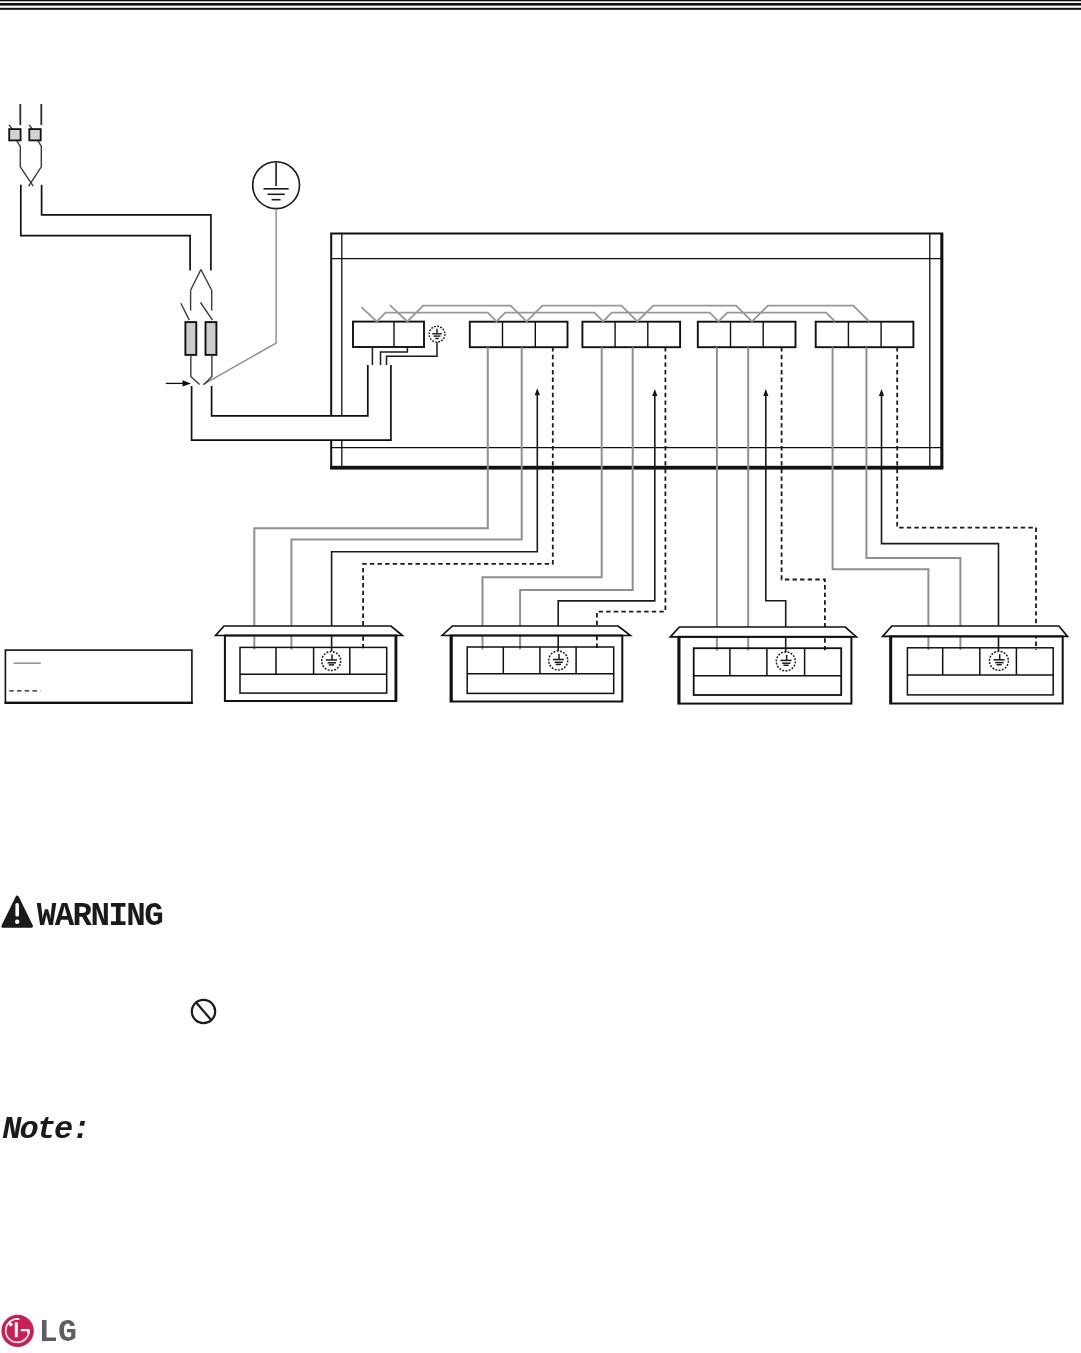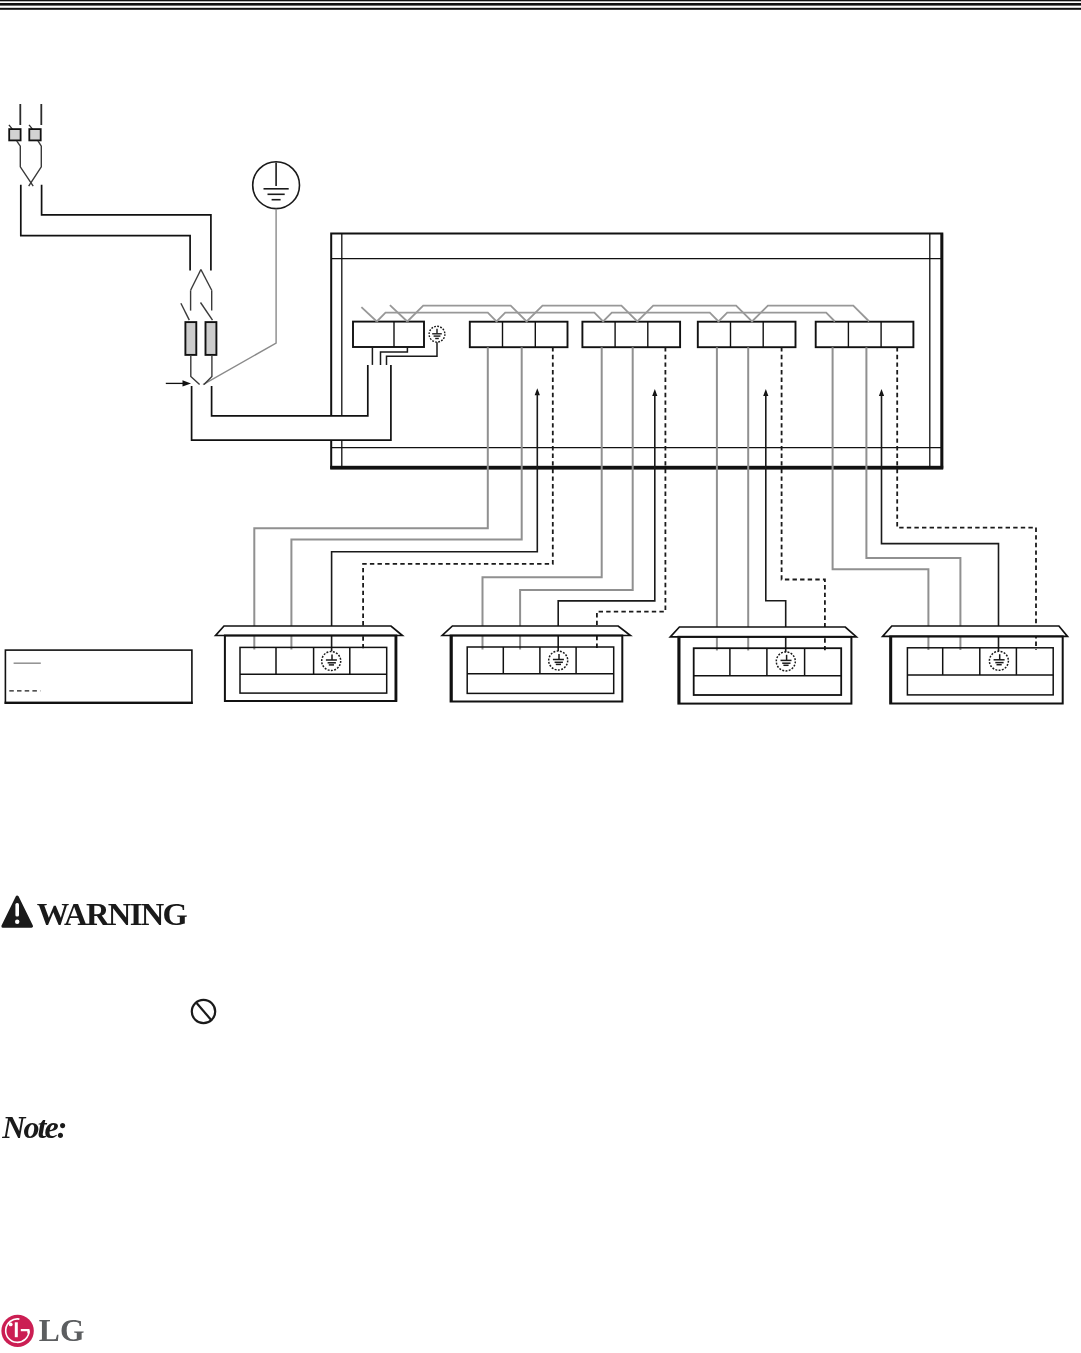--- a/index.html
+++ b/index.html
@@ -1,16 +1,16 @@
 <!DOCTYPE html>
 <html><head>
 <meta charset="utf-8">
 <style>
 html,body{margin:0;padding:0;background:#fff;}
-#page{position:relative;width:1081px;height:1353px;font-family:Liberation Serif, serif;overflow:hidden;}
+#page{position:relative;width:1081px;height:1353px;font-family:Liberation Mono, monospace;overflow:hidden;}
 svg{position:absolute;top:0;left:0;}
 </style>
 </head>
 <body>
 <div id="page">
 <svg width="1081" height="1353" viewBox="0 0 1081 1353">
 
 <g>
 <rect x="0" y="0" width="1081" height="1.3" fill="#111"></rect>
 <rect x="0" y="3" width="1081" height="2.6" fill="#111"></rect>

